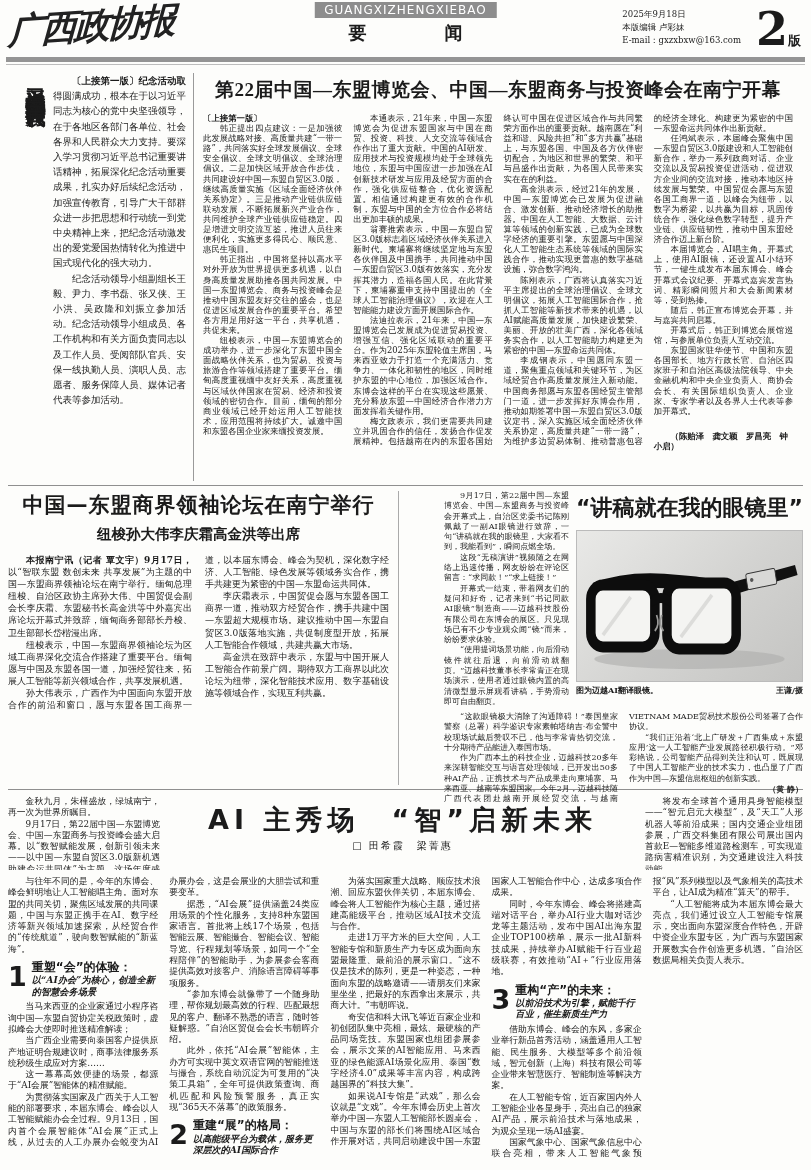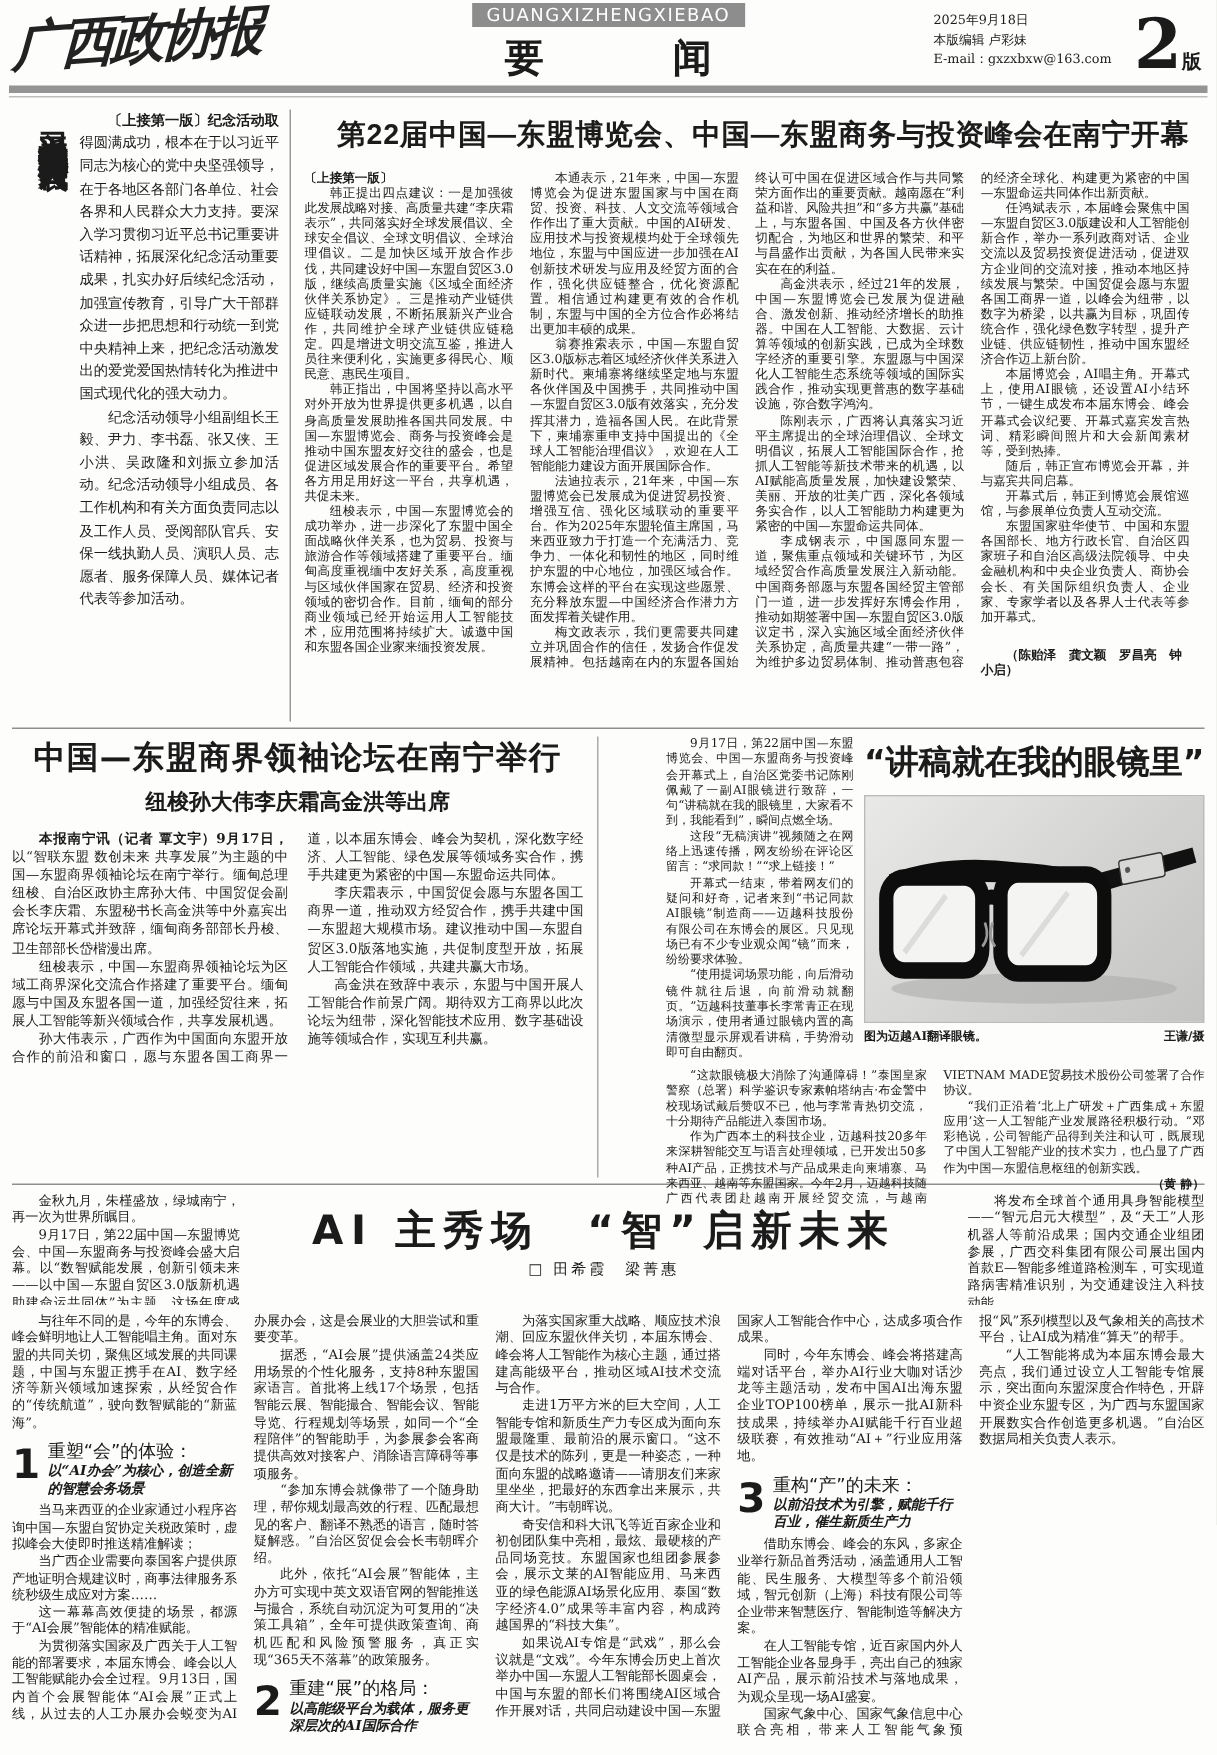--- a/index.html
+++ b/index.html
@@ -16,21 +16,21 @@
     transform:rotate(-4deg) skewX(-6deg); letter-spacing:-3px; color:#222;
     font-family:"DejaVu Sans","Liberation Sans",sans-serif; white-space:nowrap;
   }
   .banner-en {
     position:absolute; left:50%; transform:translateX(-50%); top:2px;
     background:#8d8d8d; color:#fff; font-size:12px; letter-spacing:1px; padding:1px 10px;
     font-family:"DejaVu Sans","Liberation Sans",sans-serif;
   }
   .section-title {
     position:absolute; left:50%; transform:translateX(-50%); top:21px;
-    font-size:26px; font-weight:bold; letter-spacing:30px; text-indent:30px; white-space:nowrap;
+    font-size:18px; font-weight:bold; letter-spacing:30px; text-indent:30px; white-space:nowrap;
     font-family:"DejaVu Sans","Liberation Sans",sans-serif;
   }
   .pubinfo { position:absolute; right:70px; top:8px; font-size:8.5px; line-height:13px; }
   .pagenum { position:absolute; right:10px; top:2px; white-space:nowrap; }
   .pagenum .num { font-size:46px; font-weight:bold; font-family:"DejaVu Serif","Liberation Serif",serif; }
   .pagenum .unit { font-size:13px; font-weight:bold; }
   .header-rule { margin:0 6px; height:8px; border-top:5px solid #949494; border-bottom:1px solid #bdbdbd; }
 
   p { text-indent:2em; text-align:justify; }
 
@@ -40,22 +40,22 @@
   .vtitle {
     writing-mode:vertical-rl; text-orientation:upright; font-weight:bold;
     font-size:20px; line-height:1.05; letter-spacing:1px; width:38px; height:100%;
     font-family:"DejaVu Sans","Liberation Sans",sans-serif;
   }
   .ltext { flex:1; padding-left:7px; font-size:9.5px; line-height:15.2px; overflow:hidden; }
   .ltext p:first-child::first-line { font-weight:bold; }
 
   .topart { flex:1; padding-left:9px; }
   .top-headline {
-    font-size:19px; font-weight:bold; text-align:right; margin:4px 0 10px 0;
-    font-family:Liberation Sans, sans-serif; letter-spacing:0.5px;
+    font-size:19px; font-weight:bold; text-align:center; margin:4px 0 10px 0;
+    font-family:Liberation Serif, serif; letter-spacing:0.5px;
   }
   .topbody { column-count:4; column-gap:11px; height:356px; overflow:hidden;
     font-size:8.4px; line-height:10.1px; }
   .topbody p:first-child { font-weight:bold; text-indent:0; }
   .topbody p:last-child { text-align:left; font-weight:bold;margin-top:15px; }
 
   .hrule { border-top:1px solid #8f8f8f; margin:0 8px; }
 
   
   .row2 { display:flex; padding:5px 8px 4px 8px; height:303px;gap:36px; }
@@ -89,21 +89,21 @@
   .r3-center { flex:1; text-align:center; padding:6px 10px 0 10px; }
   .ai-headline { font-size:27px; font-weight:bold; letter-spacing:5px; white-space:nowrap;
     font-family:"DejaVu Sans","Liberation Sans",sans-serif; }
   .ai-byline { font-size:10px; margin-top:1px; letter-spacing:2px;
     font-family:"DejaVu Sans","Liberation Sans",sans-serif; }
   .r3-body { column-count:5; column-gap:11px; column-fill:auto; height:292px; overflow:hidden;
     font-size:8.8px; line-height:11.3px; margin-top:6px; }
   .sec-head { margin:7px 0 4px 0; break-inside:avoid; }
   .sec-num { float:left; font-size:27px; line-height:26px; font-weight:bold; margin:2px 5px 0 0;
     font-family:"DejaVu Sans","Liberation Sans",sans-serif; }
-  .sec-title { font-weight:normal; font-size:12px; font-family:"DejaVu Sans","Liberation Sans",sans-serif; }
+  .sec-title { font-weight:bold; font-size:12px; font-family:"DejaVu Sans","Liberation Sans",sans-serif; }
   .sec-sub { font-size:9.2px; font-weight:bold; font-style:italic; line-height:11.5px; }
 </style>
 </head>
 <body>
 
 <div class="page">
 
   <div class="header">
     <div class="masthead">广西政协报</div>
     <div class="banner-en">GUANGXIZHENGXIEBAO</div>
@@ -124,21 +124,21 @@
       <div class="vtitle">习近平亲切接见纪念活动筹办工作各方面代表</div>
       <div class="ltext">
           <p>〔上接第一版〕纪念活动取得圆满成功，根本在于以习近平同志为核心的党中央坚强领导，在于各地区各部门各单位、社会各界和人民群众大力支持。要深入学习贯彻习近平总书记重要讲话精神，拓展深化纪念活动重要成果，扎实办好后续纪念活动，加强宣传教育，引导广大干部群众进一步把思想和行动统一到党中央精神上来，把纪念活动激发出的爱党爱国热情转化为推进中国式现代化的强大动力。</p>
           <p>纪念活动领导小组副组长王毅、尹力、李书磊、张又侠、王小洪、吴政隆和刘振立参加活动。纪念活动领导小组成员、各工作机构和有关方面负责同志以及工作人员、受阅部队官兵、安保一线执勤人员、演职人员、志愿者、服务保障人员、媒体记者代表等参加活动。</p>
         </div>
     </div>
     <div class="topart">
       <div class="top-headline">第22届中国—东盟博览会、中国—东盟商务与投资峰会在南宁开幕</div>
       <div class="topbody">
           <p>〔上接第一版〕</p>
-          <p>韩正提出四点建议：一是加强彼此发展战略对接、高质量共建“李庆霜表示”，共同落实好全球发展倡议、全球安全倡议、全球文明倡议、全球治理倡议。二是加快区域开放合作步伐，共同建设好中国—东盟自贸区3.0版，继续高质量实施《区域全面经济伙伴关系协定》。三是推动产业链供应链联动发展，不断拓展新兴产业合作，共同维护全球产业链供应链稳定。四是增进文明交流互鉴，推进人员往来便利化，实施更多得民心、顺民意、惠民生项目。</p>
+          <p>韩正提出四点建议：一是加强彼此发展战略对接、高质量共建“一带一路”，共同落实好全球发展倡议、全球安全倡议、全球文明倡议、全球治理倡议。二是加快区域开放合作步伐，共同建设好中国—东盟自贸区3.0版，继续高质量实施《区域全面经济伙伴关系协定》。三是推动产业链供应链联动发展，不断拓展新兴产业合作，共同维护全球产业链供应链稳定。四是增进文明交流互鉴，推进人员往来便利化，实施更多得民心、顺民意、惠民生项目。</p>
           <p>韩正指出，中国将坚持以高水平对外开放为世界提供更多机遇，以自身高质量发展助推各国共同发展。中国—东盟博览会、商务与投资峰会是推动中国东盟友好交往的盛会，也是促进区域发展合作的重要平台。希望各方用足用好这一平台，共享机遇，共促未来。</p>
           <p>纽梭表示，中国—东盟博览会的成功举办，进一步深化了东盟中国全面战略伙伴关系，也为贸易、投资与旅游合作等领域搭建了重要平台。缅甸高度重视缅中友好关系，高度重视与区域伙伴国家在贸易、经济和投资领域的密切合作。目前，缅甸的部分商业领域已经开始运用人工智能技术，应用范围将持续扩大。诚邀中国和东盟各国企业家来缅投资发展。</p>
           <p>本通表示，21年来，中国—东盟博览会为促进东盟国家与中国在商贸、投资、科技、人文交流等领域合作作出了重大贡献。中国的AI研发、应用技术与投资规模均处于全球领先地位，东盟与中国应进一步加强在AI创新技术研发与应用及经贸方面的合作，强化供应链整合，优化资源配置。相信通过构建更有效的合作机制，东盟与中国的全方位合作必将结出更加丰硕的成果。</p>
           <p>翁赛推索表示，中国—东盟自贸区3.0版标志着区域经济伙伴关系进入新时代。柬埔寨将继续坚定地与东盟各伙伴国及中国携手，共同推动中国—东盟自贸区3.0版有效落实，充分发挥其潜力，造福各国人民。在此背景下，柬埔寨重申支持中国提出的《全球人工智能治理倡议》，欢迎在人工智能能力建设方面开展国际合作。</p>
           <p>法迪拉表示，21年来，中国—东盟博览会已发展成为促进贸易投资、增强互信、强化区域联动的重要平台。作为2025年东盟轮值主席国，马来西亚致力于打造一个充满活力、竞争力、一体化和韧性的地区，同时维护东盟的中心地位，加强区域合作。东博会这样的平台在实现这些愿景、充分释放东盟—中国经济合作潜力方面发挥着关键作用。</p>
           <p>梅文政表示，我们更需要共同建立并巩固合作的信任，发扬合作促发展精神。包括越南在内的东盟各国始终认可中国在促进区域合作与共同繁荣方面作出的重要贡献。越南愿在“利益和谐、风险共担”和“多方共赢”基础上，与东盟各国、中国及各方伙伴密切配合，为地区和世界的繁荣、和平与昌盛作出贡献，为各国人民带来实实在在的利益。</p>
           <p>高金洪表示，经过21年的发展，中国—东盟博览会已发展为促进融合、激发创新、推动经济增长的助推器。中国在人工智能、大数据、云计算等领域的创新实践，已成为全球数字经济的重要引擎。东盟愿与中国深化人工智能生态系统等领域的国际实践合作，推动实现更普惠的数字基础设施，弥合数字鸿沟。</p>
           <p>陈刚表示，广西将认真落实习近平主席提出的全球治理倡议、全球文明倡议，拓展人工智能国际合作，抢抓人工智能等新技术带来的机遇，以AI赋能高质量发展，加快建设繁荣、美丽、开放的壮美广西，深化各领域务实合作，以人工智能助力构建更为紧密的中国—东盟命运共同体。</p>
           <p>李成钢表示，中国愿同东盟一道，聚焦重点领域和关键环节，为区域经贸合作高质量发展注入新动能。中国商务部愿与东盟各国经贸主管部门一道，进一步发挥好东博会作用，推动如期签署中国—东盟自贸区3.0版议定书，深入实施区域全面经济伙伴关系协定，高质量共建“一带一路”，为维护多边贸易体制、推动普惠包容的经济全球化、构建更为紧密的中国—东盟命运共同体作出新贡献。</p>
           <p>任鸿斌表示，本届峰会聚焦中国—东盟自贸区3.0版建设和人工智能创新合作，举办一系列政商对话、企业交流以及贸易投资促进活动，促进双方企业间的交流对接，推动本地区持续发展与繁荣。中国贸促会愿与东盟各国工商界一道，以峰会为纽带，以数字为桥梁，以共赢为目标，巩固传统合作，强化绿色数字转型，提升产业链、供应链韧性，推动中国东盟经济合作迈上新台阶。</p>

